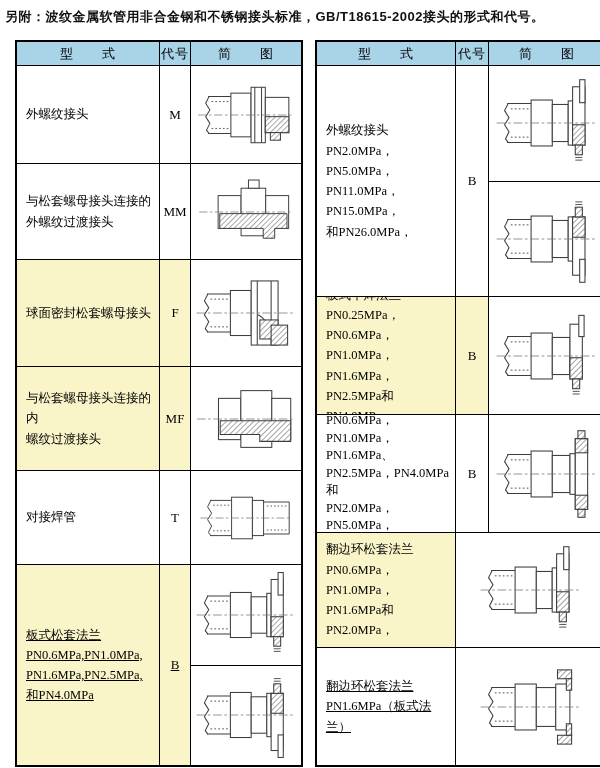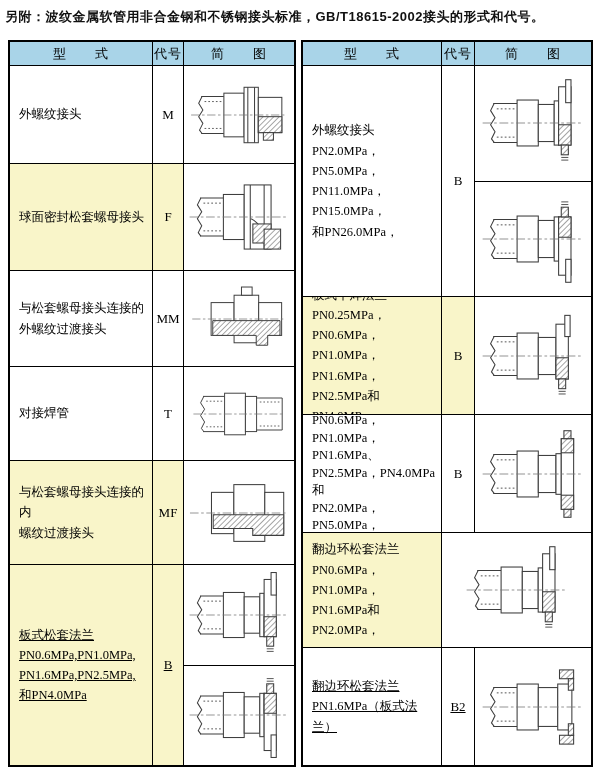--- a/index.html
+++ b/index.html
@@ -7,21 +7,21 @@
   .page {
     position:relative; width:600px; height:768px; background:#fff;
     font-family:"Liberation Serif", serif; color:#000; overflow:hidden;
   }
   .title {
     position:absolute; top:8px; left:5px; width:592px;
     font-family:"Liberation Sans", sans-serif; font-weight:bold;
     font-size:13px; letter-spacing:0.5px; color:#111;
   }
   .tables { position:absolute; top:40px; left:8px; display:flex; gap:5px; }
-  .tbl { border:2px solid #000; background:#fff; }
+  .tbl { border:2px solid #000; background:#fff;margin-left:7px; }
   .tbl-left  { width:288px; }
   .tbl-right { width:292px; }
   .row { display:flex; width:100%; }
   .cell {
     border-right:1px solid #000; border-bottom:1px solid #000;
     display:flex; align-items:center; overflow:hidden; background:#fff;
   }
   .cell:last-child { border-right:none; }
   .row:last-child .cell { border-bottom:none;text-decoration:underline; }
   .tbl-left  .c-type { width:143px; }
@@ -218,58 +218,58 @@
       <div class="row" style="height:98px">
         <div class="cell c-type label">外螺纹接头</div>
         <div class="cell c-code code">M</div>
         <div class="cell c-diag">
           <svg class="diag" width="104" height="84" viewBox="0 0 120 100">
               <use href="#d-m"></use>
             </svg>
         </div>
       </div>
 
-      <div class="row hl" style="height:107px">
-        <div class="cell c-type label">球面密封松套螺母接头</div>
-        <div class="cell c-code code">F</div>
-        <div class="cell c-diag">
-          <svg class="diag" width="104" height="88" viewBox="0 0 120 100">
-              <use href="#d-f"></use>
-            </svg>
-        </div>
-      </div>
-
       <div class="row" style="height:96px">
         <div class="cell c-type label">与松套螺母接头连接的
 外螺纹过渡接头</div>
         <div class="cell c-code code">MM</div>
         <div class="cell c-diag">
           <svg class="diag" width="104" height="82" viewBox="0 0 120 100">
               <use href="#d-mm"></use>
             </svg>
         </div>
       </div>
 
-      <div class="row" style="height:94px">
-        <div class="cell c-type label">对接焊管</div>
-        <div class="cell c-code code">T</div>
-        <div class="cell c-diag">
-          <svg class="diag" width="104" height="80" viewBox="0 0 120 100">
-              <use href="#d-t"></use>
+      <div class="row hl" style="height:107px">
+        <div class="cell c-type label">球面密封松套螺母接头</div>
+        <div class="cell c-code code">F</div>
+        <div class="cell c-diag">
+          <svg class="diag" width="104" height="88" viewBox="0 0 120 100">
+              <use href="#d-f"></use>
             </svg>
         </div>
       </div>
 
       <div class="row hl" style="height:104px">
         <div class="cell c-type label">与松套螺母接头连接的内
 螺纹过渡接头</div>
         <div class="cell c-code code">MF</div>
         <div class="cell c-diag">
           <svg class="diag" width="104" height="86" viewBox="0 0 120 100">
               <use href="#d-mf"></use>
+            </svg>
+        </div>
+      </div>
+
+      <div class="row" style="height:94px">
+        <div class="cell c-type label">对接焊管</div>
+        <div class="cell c-code code">T</div>
+        <div class="cell c-diag">
+          <svg class="diag" width="104" height="80" viewBox="0 0 120 100">
+              <use href="#d-t"></use>
             </svg>
         </div>
       </div>
 
       <div class="row hl" style="height:200px">
         <div class="cell c-type label">板式松套法兰
 PN0.6MPa,PN1.0MPa,
 PN1.6MPa,PN2.5MPa,
 和PN4.0MPa</div>
         <div class="cell c-code code">B</div>
@@ -350,21 +350,20 @@
         <div class="cell c-diag">
           <svg class="diag" width="106" height="94" viewBox="0 0 120 100">
               <use href="#d-fdn"></use>
             </svg>
         </div>
       </div>
 
       <div class="row" style="height:117px">
         <div class="cell c-type label">翻边环松套法兰
 PN1.6MPa（板式法兰）</div>
-        <div class="cell c-code code">B2</div>
         <div class="cell c-diag">
           <svg class="diag" width="106" height="96" viewBox="0 0 120 100">
               <use href="#d-fb2"></use>
             </svg>
         </div>
       </div>
     </div>
 
   </div>
 </div>

